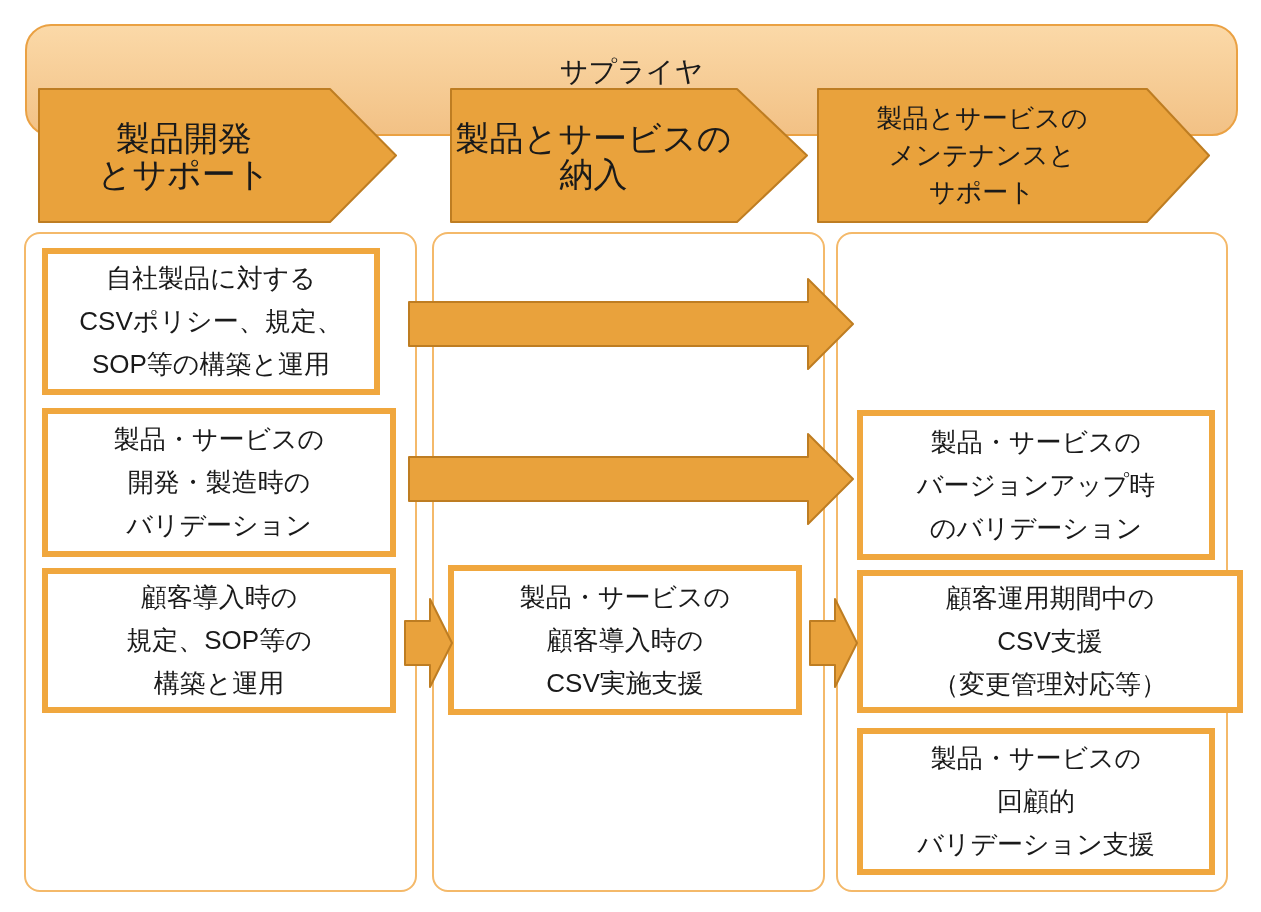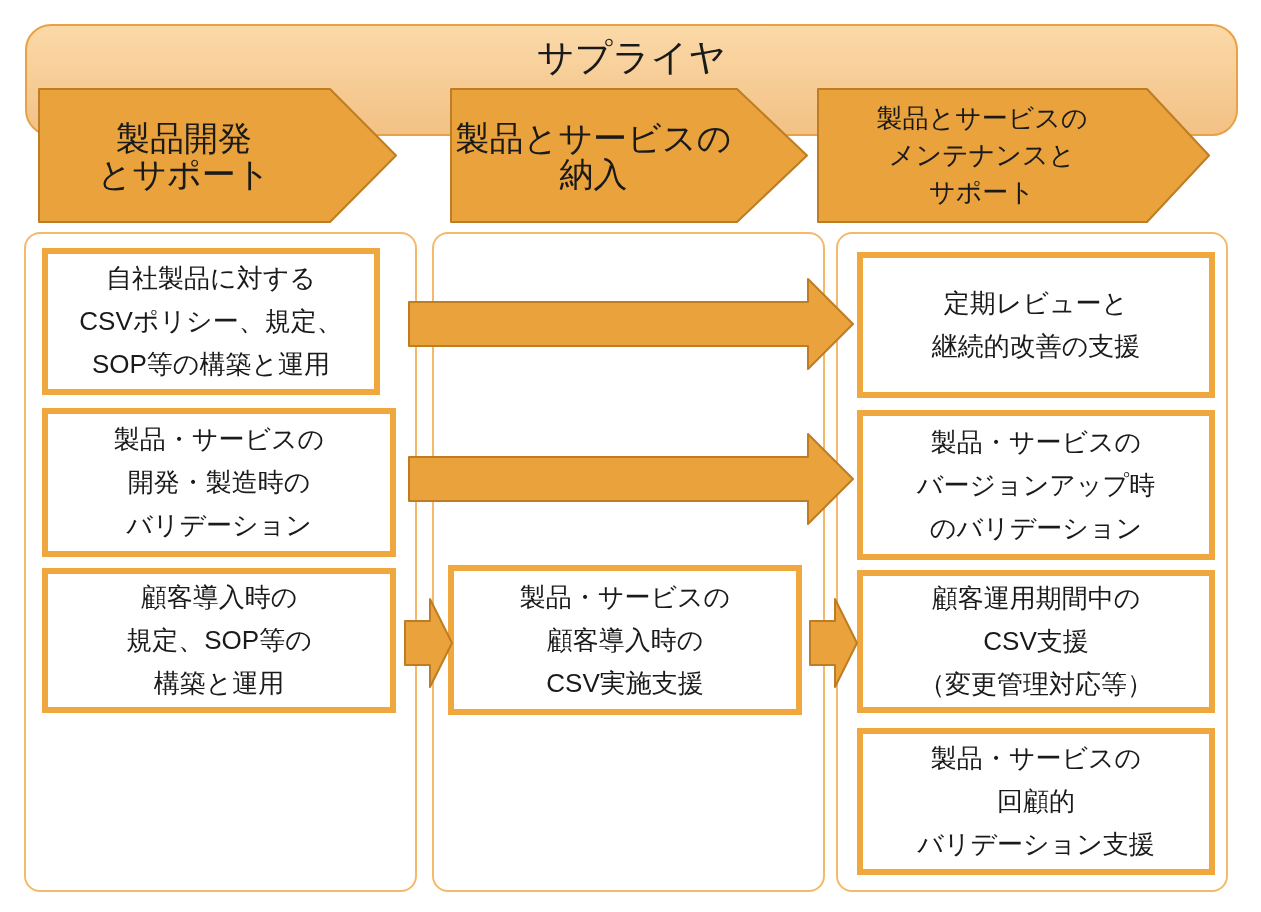--- a/index.html
+++ b/index.html
@@ -19,21 +19,21 @@
     position:relative;width:1261px;height:912px;background:#ffffff;overflow:hidden;
   }
   
   .banner{
     position:absolute;left:25px;top:24px;width:1213px;height:112px;
     border:2px solid var(--banner-border);border-radius:26px;
     background:linear-gradient(to bottom,var(--banner-fill-top),var(--banner-fill-bottom));
     z-index:0;display:flex;justify-content:center;align-items:flex-start;
   }
   .banner-title{
-    margin-top:15px;font-size:37px;line-height:34px;color:var(--text);
+    margin-top:29px;font-size:28px;line-height:34px;color:var(--text);
   }
   
   .chevron{position:absolute;top:88px;height:135px;z-index:2;}
   .chevron svg{position:absolute;left:0;top:0;display:block;}
   .chevron .label{
     position:absolute;top:0;height:135px;display:flex;align-items:center;justify-content:center;
     text-align:center;font-size:34px;line-height:36px;white-space:pre-line;color:var(--text);
   }
   
   .col{
@@ -94,26 +94,24 @@
 開発・製造時の
 バリデーション</div>
   <div class="box" style="left:42px;top:568px;width:354px;height:145px;">顧客導入時の
 規定、SOP等の
 構築と運用</div>
 
   <div class="box" style="left:448px;top:565px;width:354px;height:150px;">製品・サービスの
 顧客導入時の
 CSV実施支援</div>
 
-  <div class="box" style="left:857px;top:252px;width:358px;height:146px;">定期レビューと
-継続的改善の支援</div>
   <div class="box" style="left:857px;top:410px;width:358px;height:150px;">製品・サービスの
 バージョンアップ時
 のバリデーション</div>
-  <div class="box" style="left:857px;top:570px;width:358px;height:143px;">顧客運用期間中の
+  <div class="box" style="left:857px;top:570px;width:386px;height:143px;">顧客運用期間中の
 CSV支援
 （変更管理対応等）</div>
   <div class="box" style="left:857px;top:728px;width:358px;height:147px;">製品・サービスの
 回顧的
 バリデーション支援</div>
 
   <div class="arrow" style="left:408px;top:278px;">
     <svg width="446" height="92" viewBox="0 0 446 92">
       <polygon points="1,24 400,24 400,1 445,46 400,91 400,68 1,68" style="fill:var(--shape-fill);stroke:var(--shape-border);stroke-width:2;stroke-linejoin:round;"></polygon>
     </svg>

